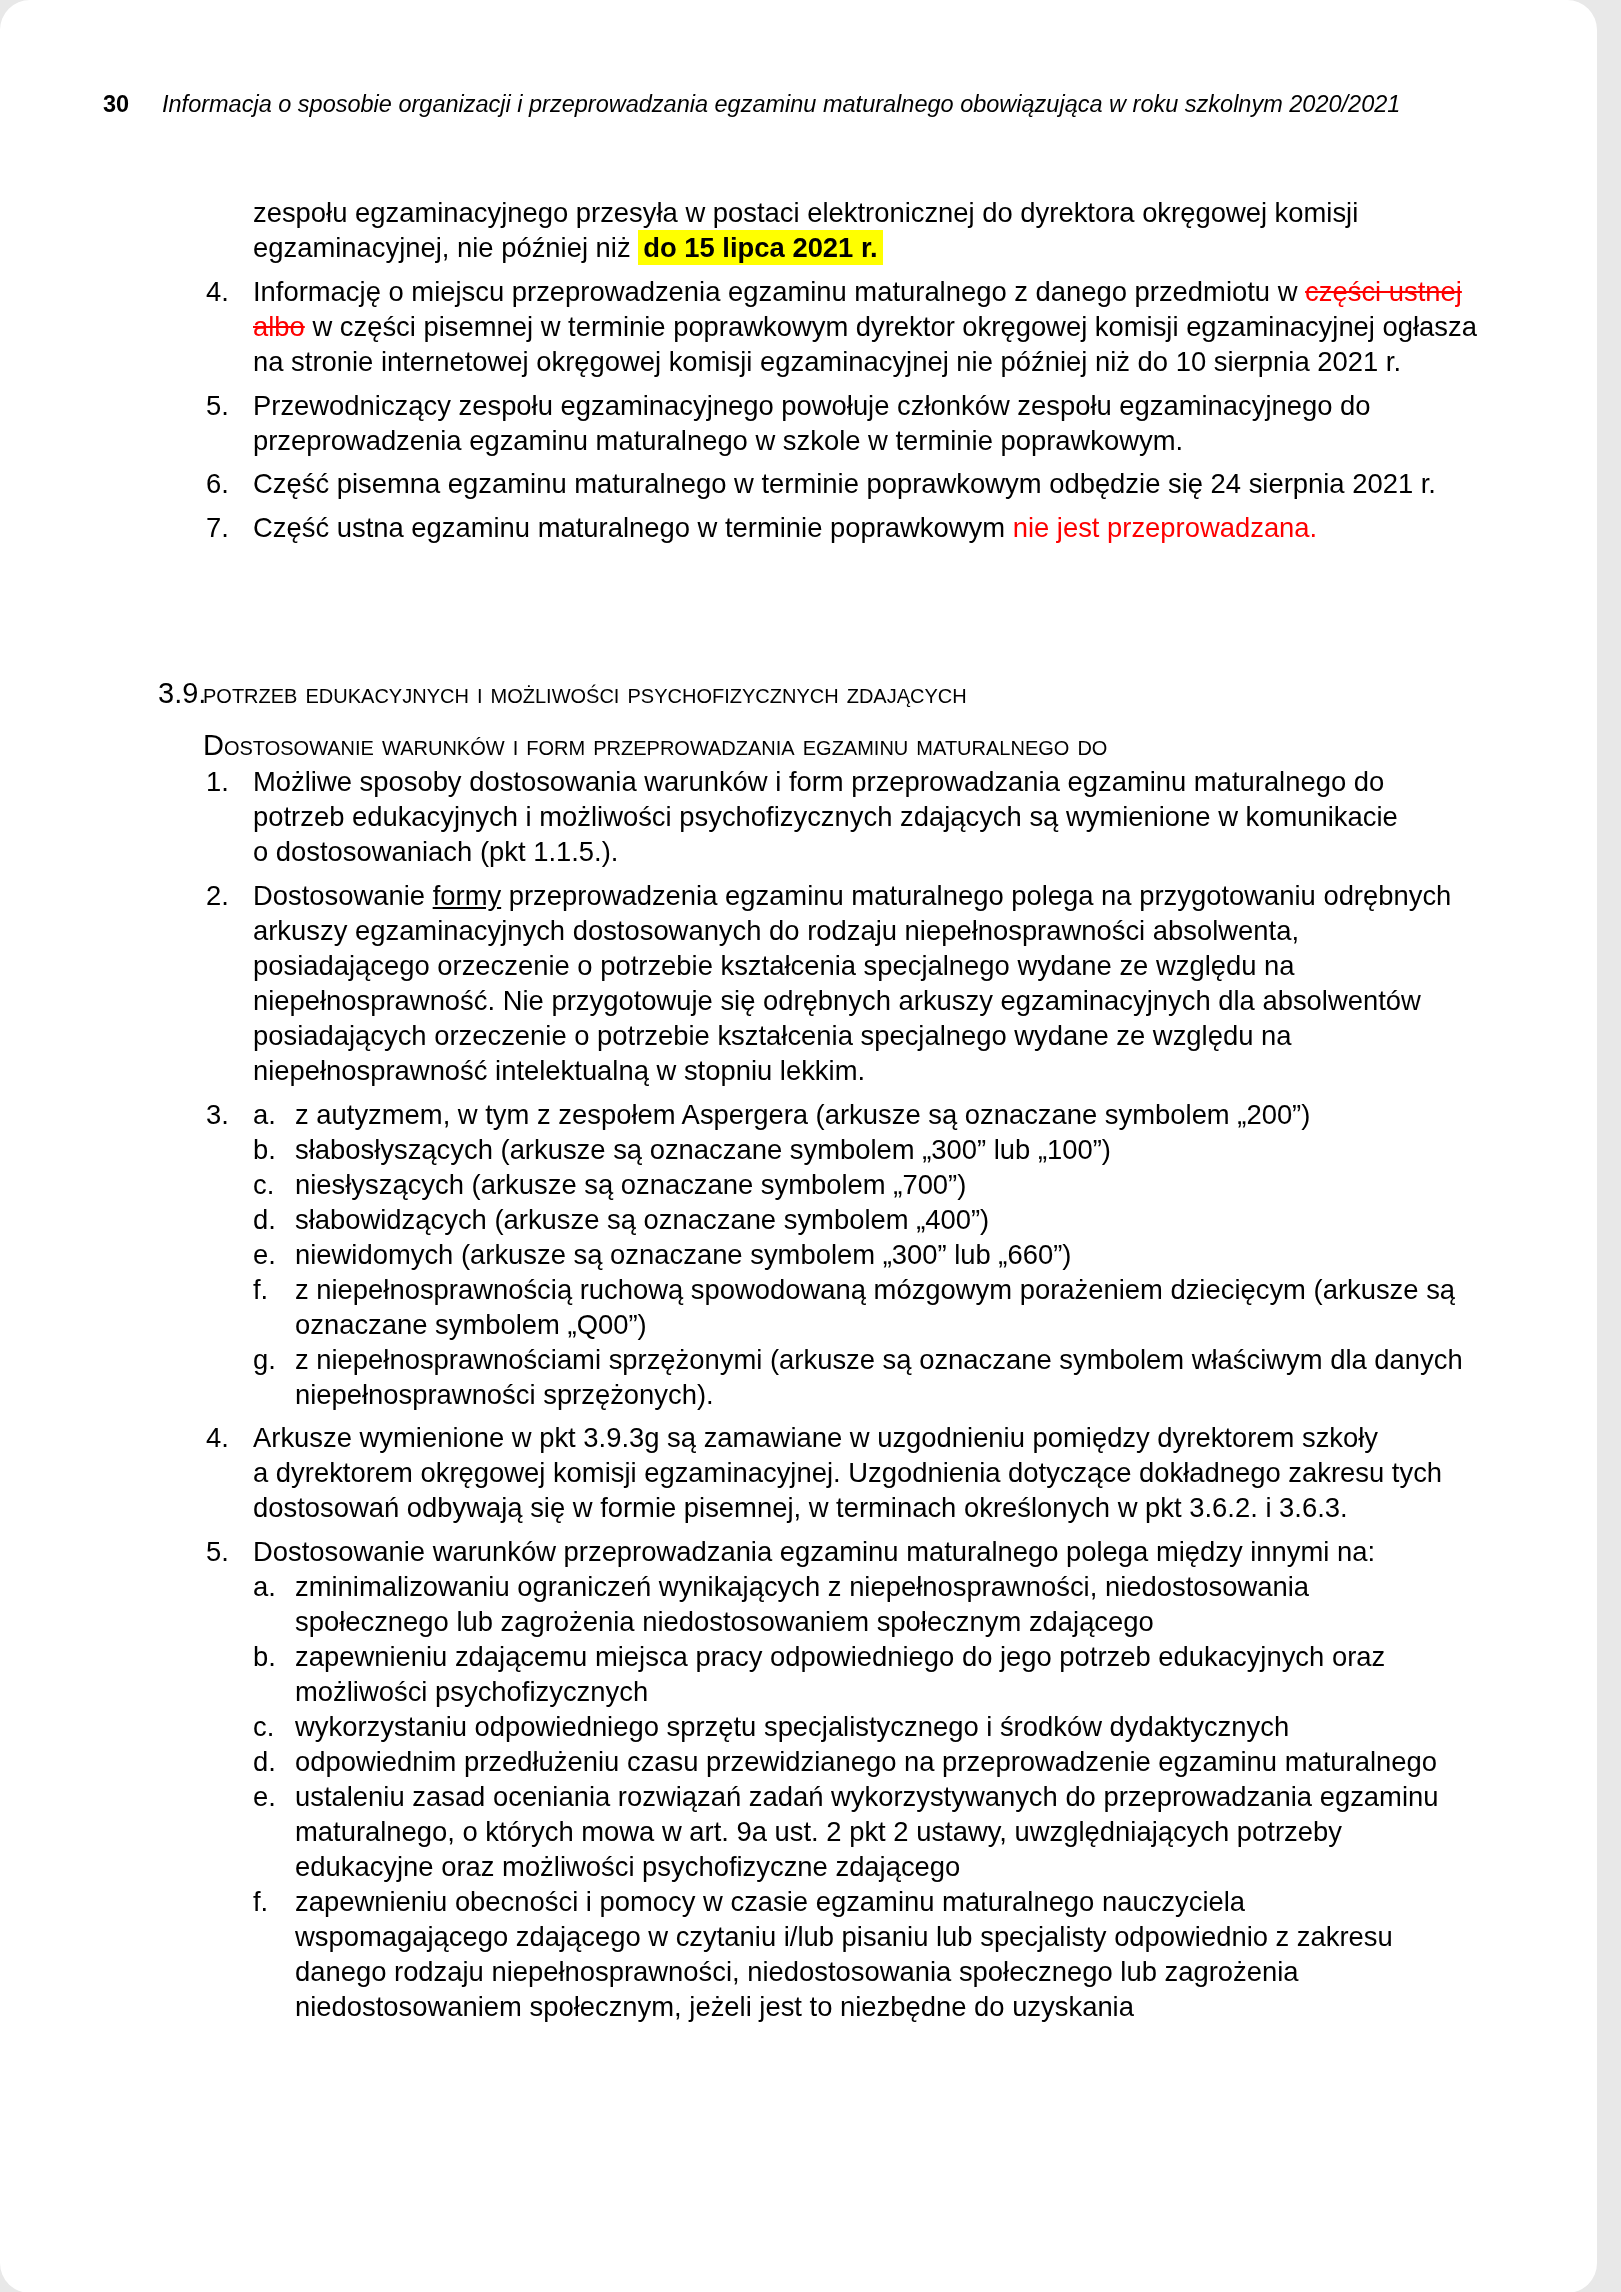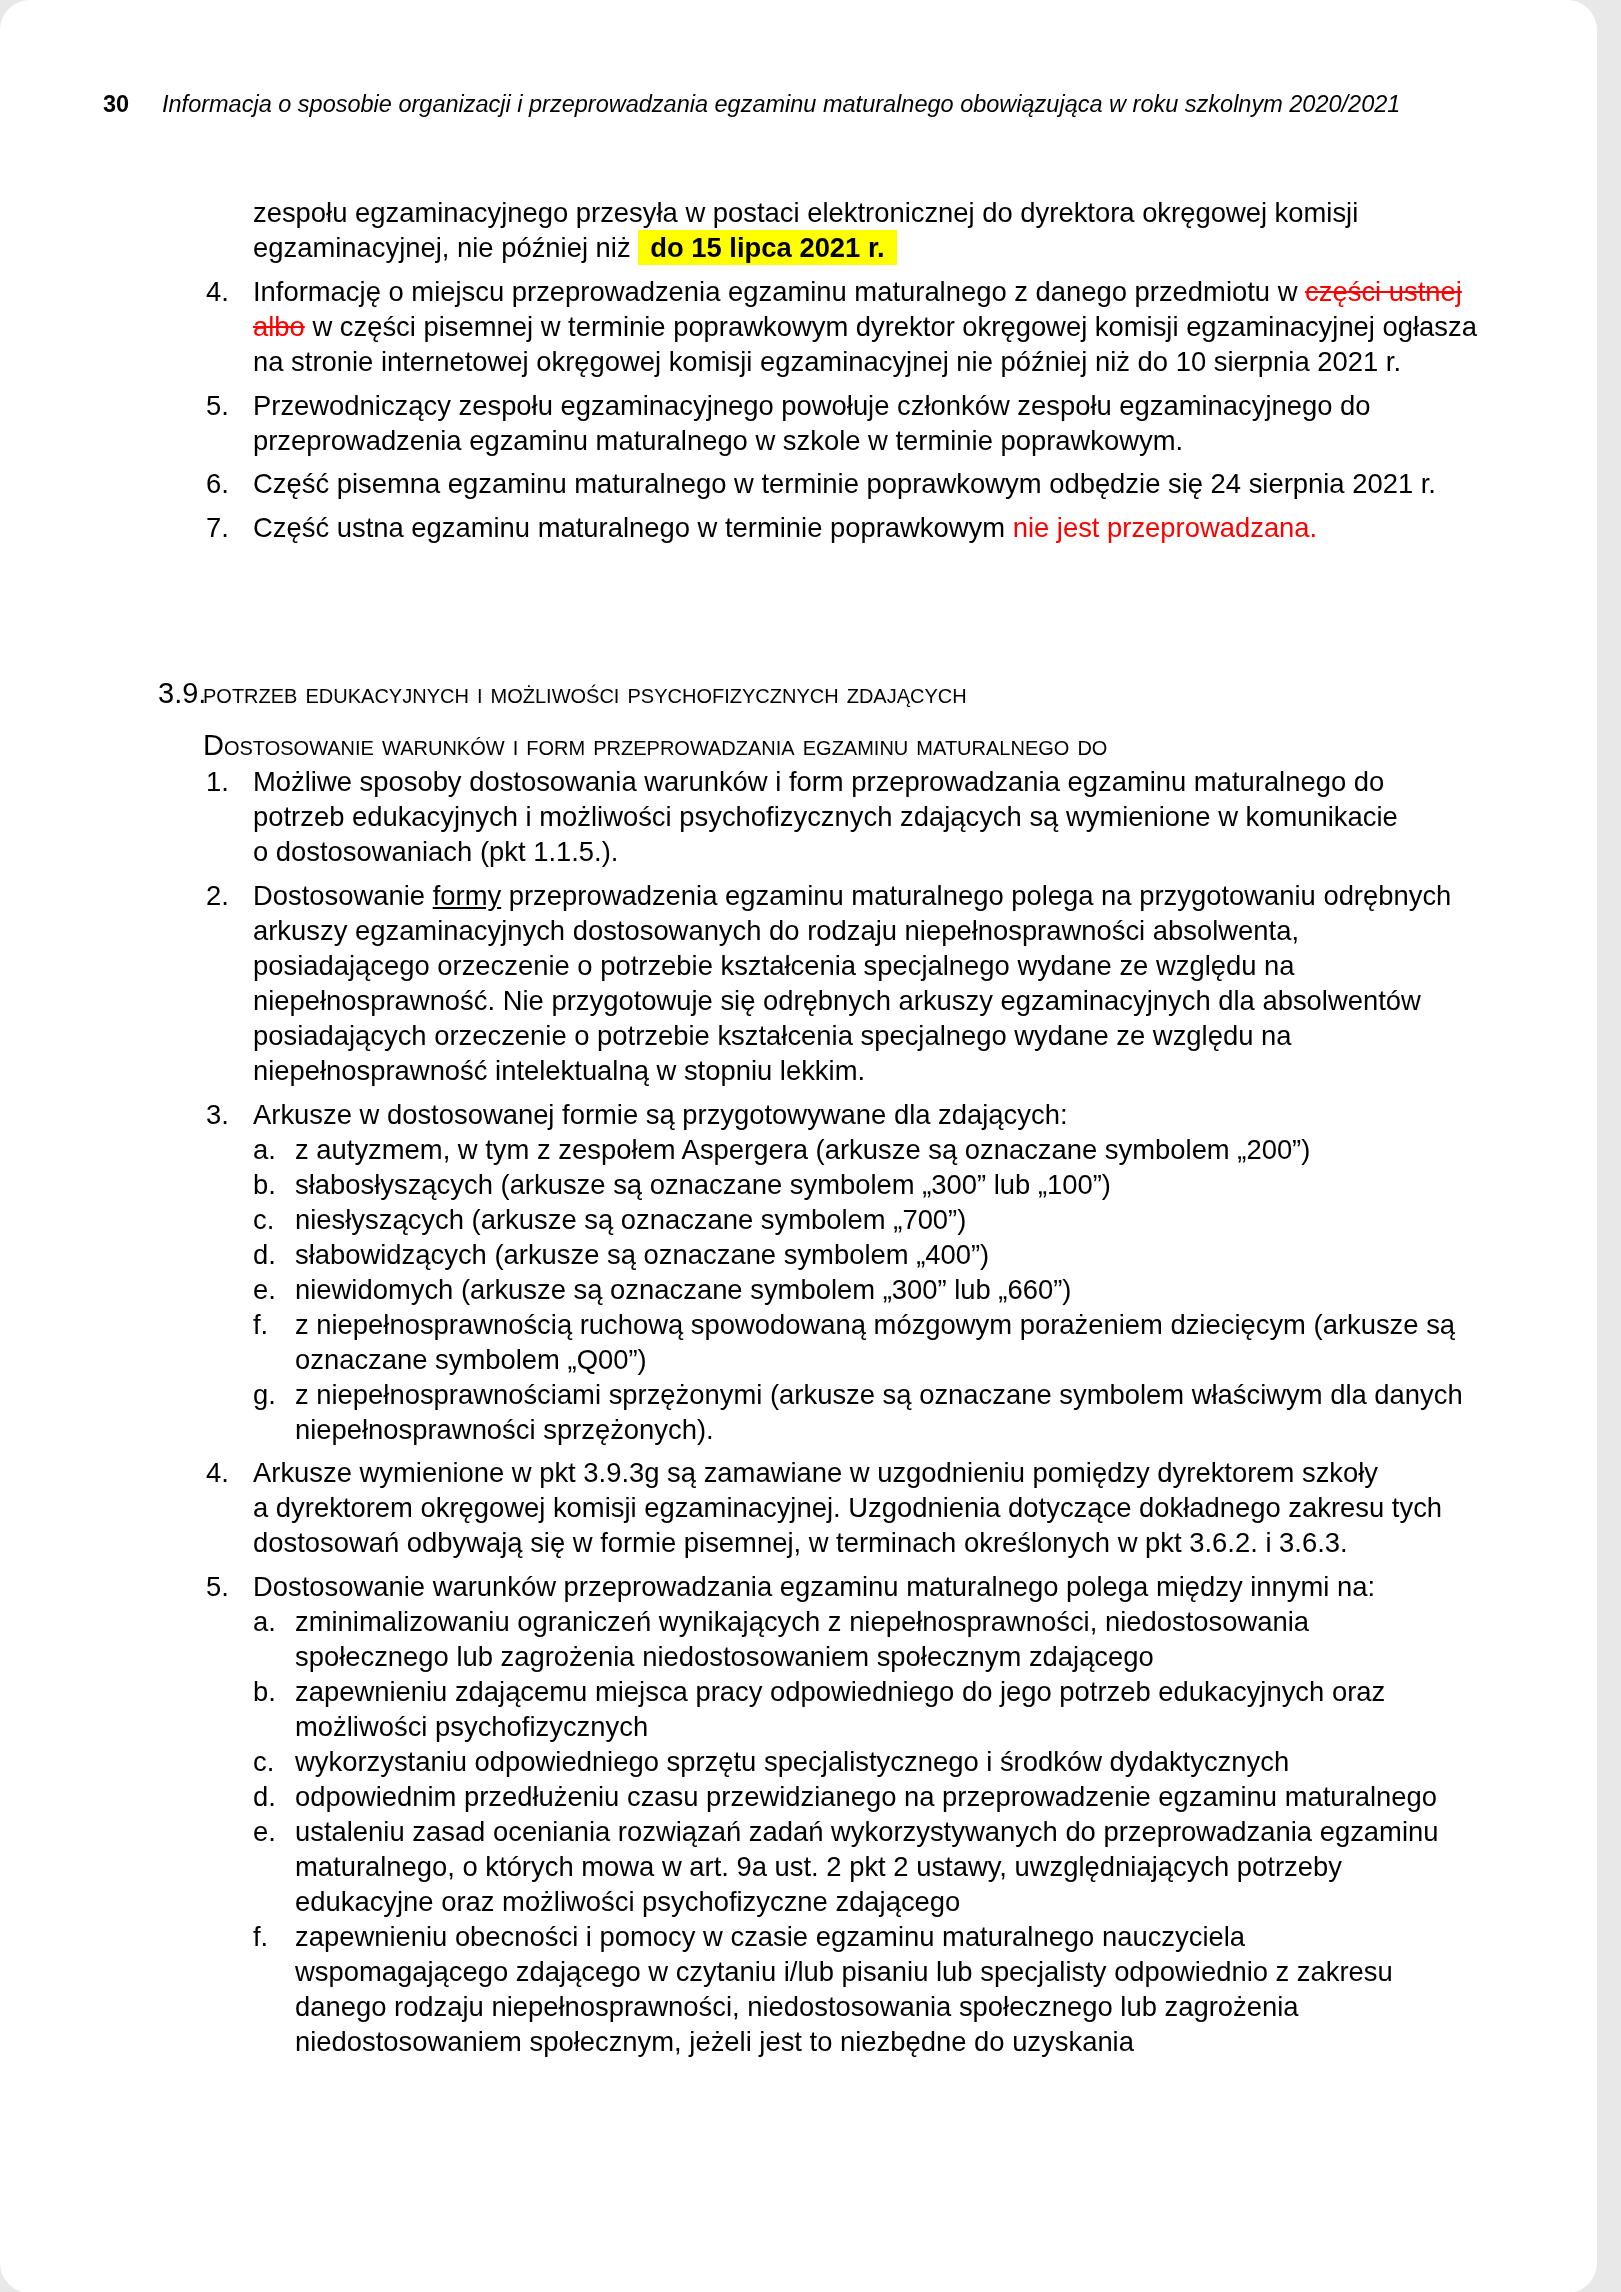--- a/index.html
+++ b/index.html
@@ -39,21 +39,21 @@
     position:absolute;top:667px;left:158px;right:134px;
     display:flex;
     font-weight:normal;
     font-size:29px;line-height:52px;
   }
   .section-number{flex:none;width:45px;}
   .section-title{font-variant:small-caps;}
 
   
   .run{}
-  .hl{background:var(--hl,#ffff00);font-weight:bold;padding:2px 12px;}
+  .hl{background:var(--hl,#ffff00);font-weight:bold;padding:2px 5px;}
   .red{color:var(--red,#fe0000);}
   .strike{text-decoration:line-through;}
   .u{text-decoration:underline;margin-top:24px;}
 </style>
 </head>
 <body>
 
 <div class="page">
 
   <div class="header">
@@ -110,21 +110,20 @@
       </div>
       <div class="li">
         <div class="marker">2.</div>
         <div class="body">
           <div><span class="run">Dostosowanie </span><span class="run u">formy</span><span class="run"> przeprowadzenia egzaminu maturalnego polega na przygotowaniu odrębnych arkuszy egzaminacyjnych dostosowanych do rodzaju niepełnosprawności absolwenta, posiadającego orzeczenie o&nbsp;potrzebie kształcenia specjalnego wydane ze względu na niepełnosprawność. Nie przygotowuje się odrębnych arkuszy egzaminacyjnych dla absolwentów posiadających orzeczenie o&nbsp;potrzebie kształcenia specjalnego wydane ze względu na niepełnosprawność intelektualną w&nbsp;stopniu lekkim.</span></div>
         </div>
       </div>
       <div class="li">
         <div class="marker">3.</div>
         <div class="body">
-          <div><span class="run">Arkusze w&nbsp;dostosowanej formie są przygotowywane dla zdających:</span></div>
           <div class="sublist">
             <div class="li">
               <div class="marker">a.</div>
               <div class="body">
                 <div><span class="run">z&nbsp;autyzmem, w&nbsp;tym z&nbsp;zespołem Aspergera (arkusze są oznaczane symbolem „200”)</span></div>
               </div>
             </div>
             <div class="li">
               <div class="marker">b.</div>
               <div class="body">

